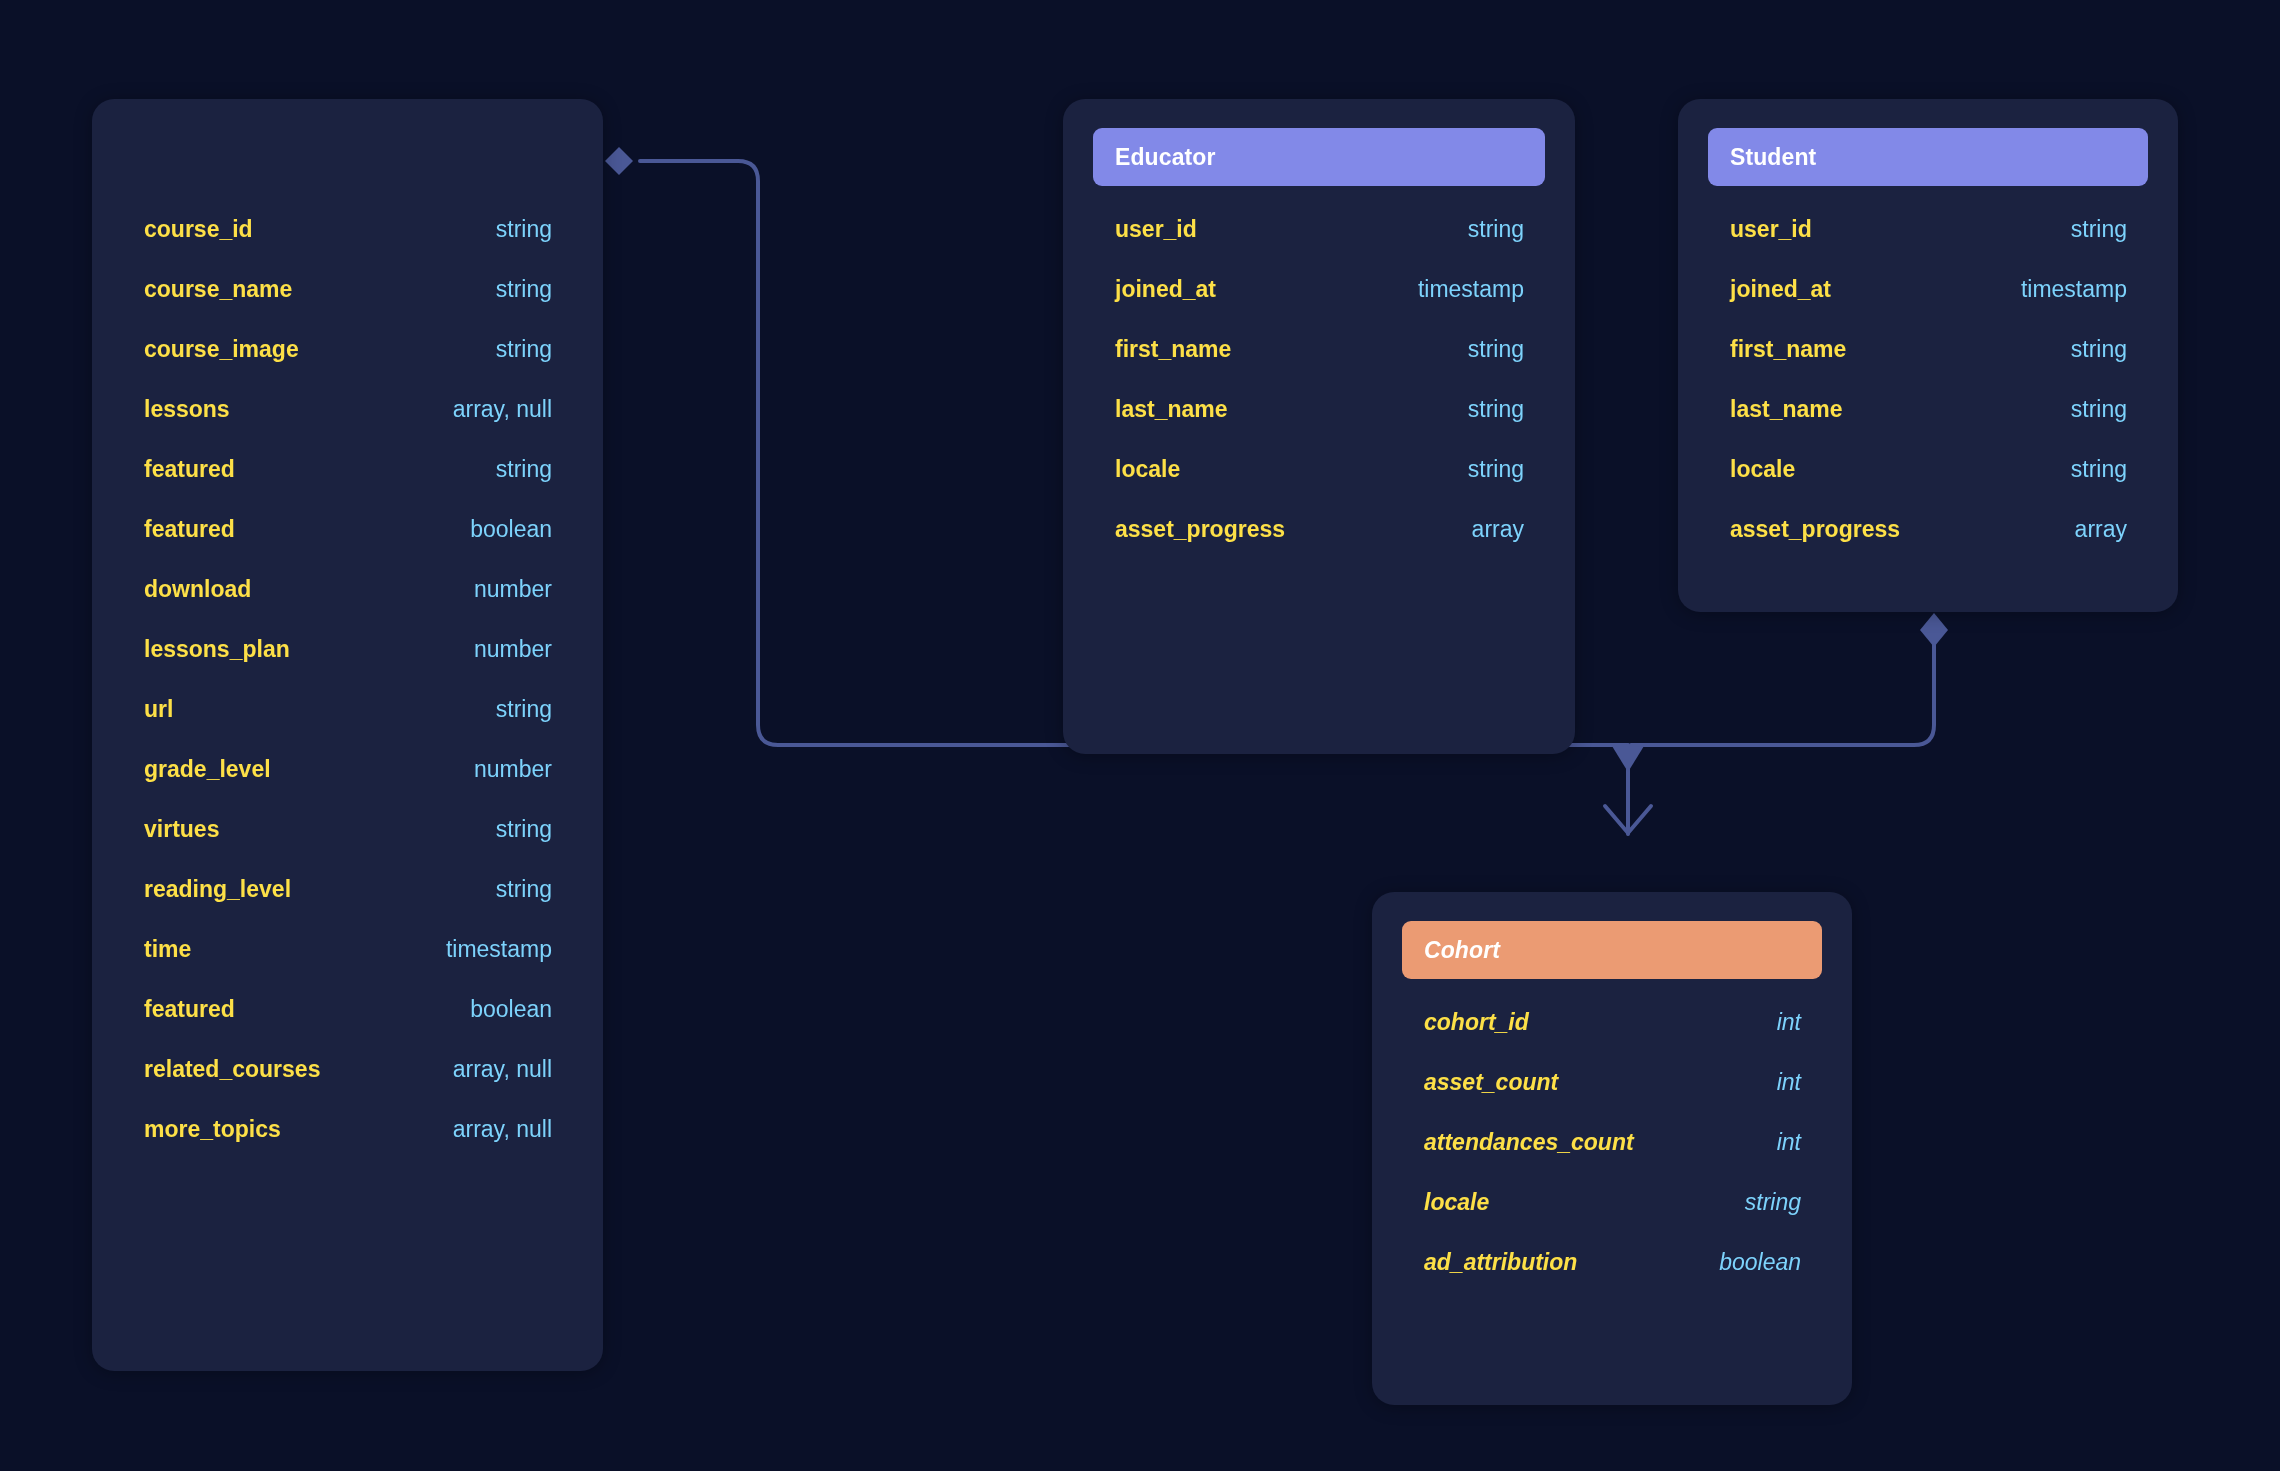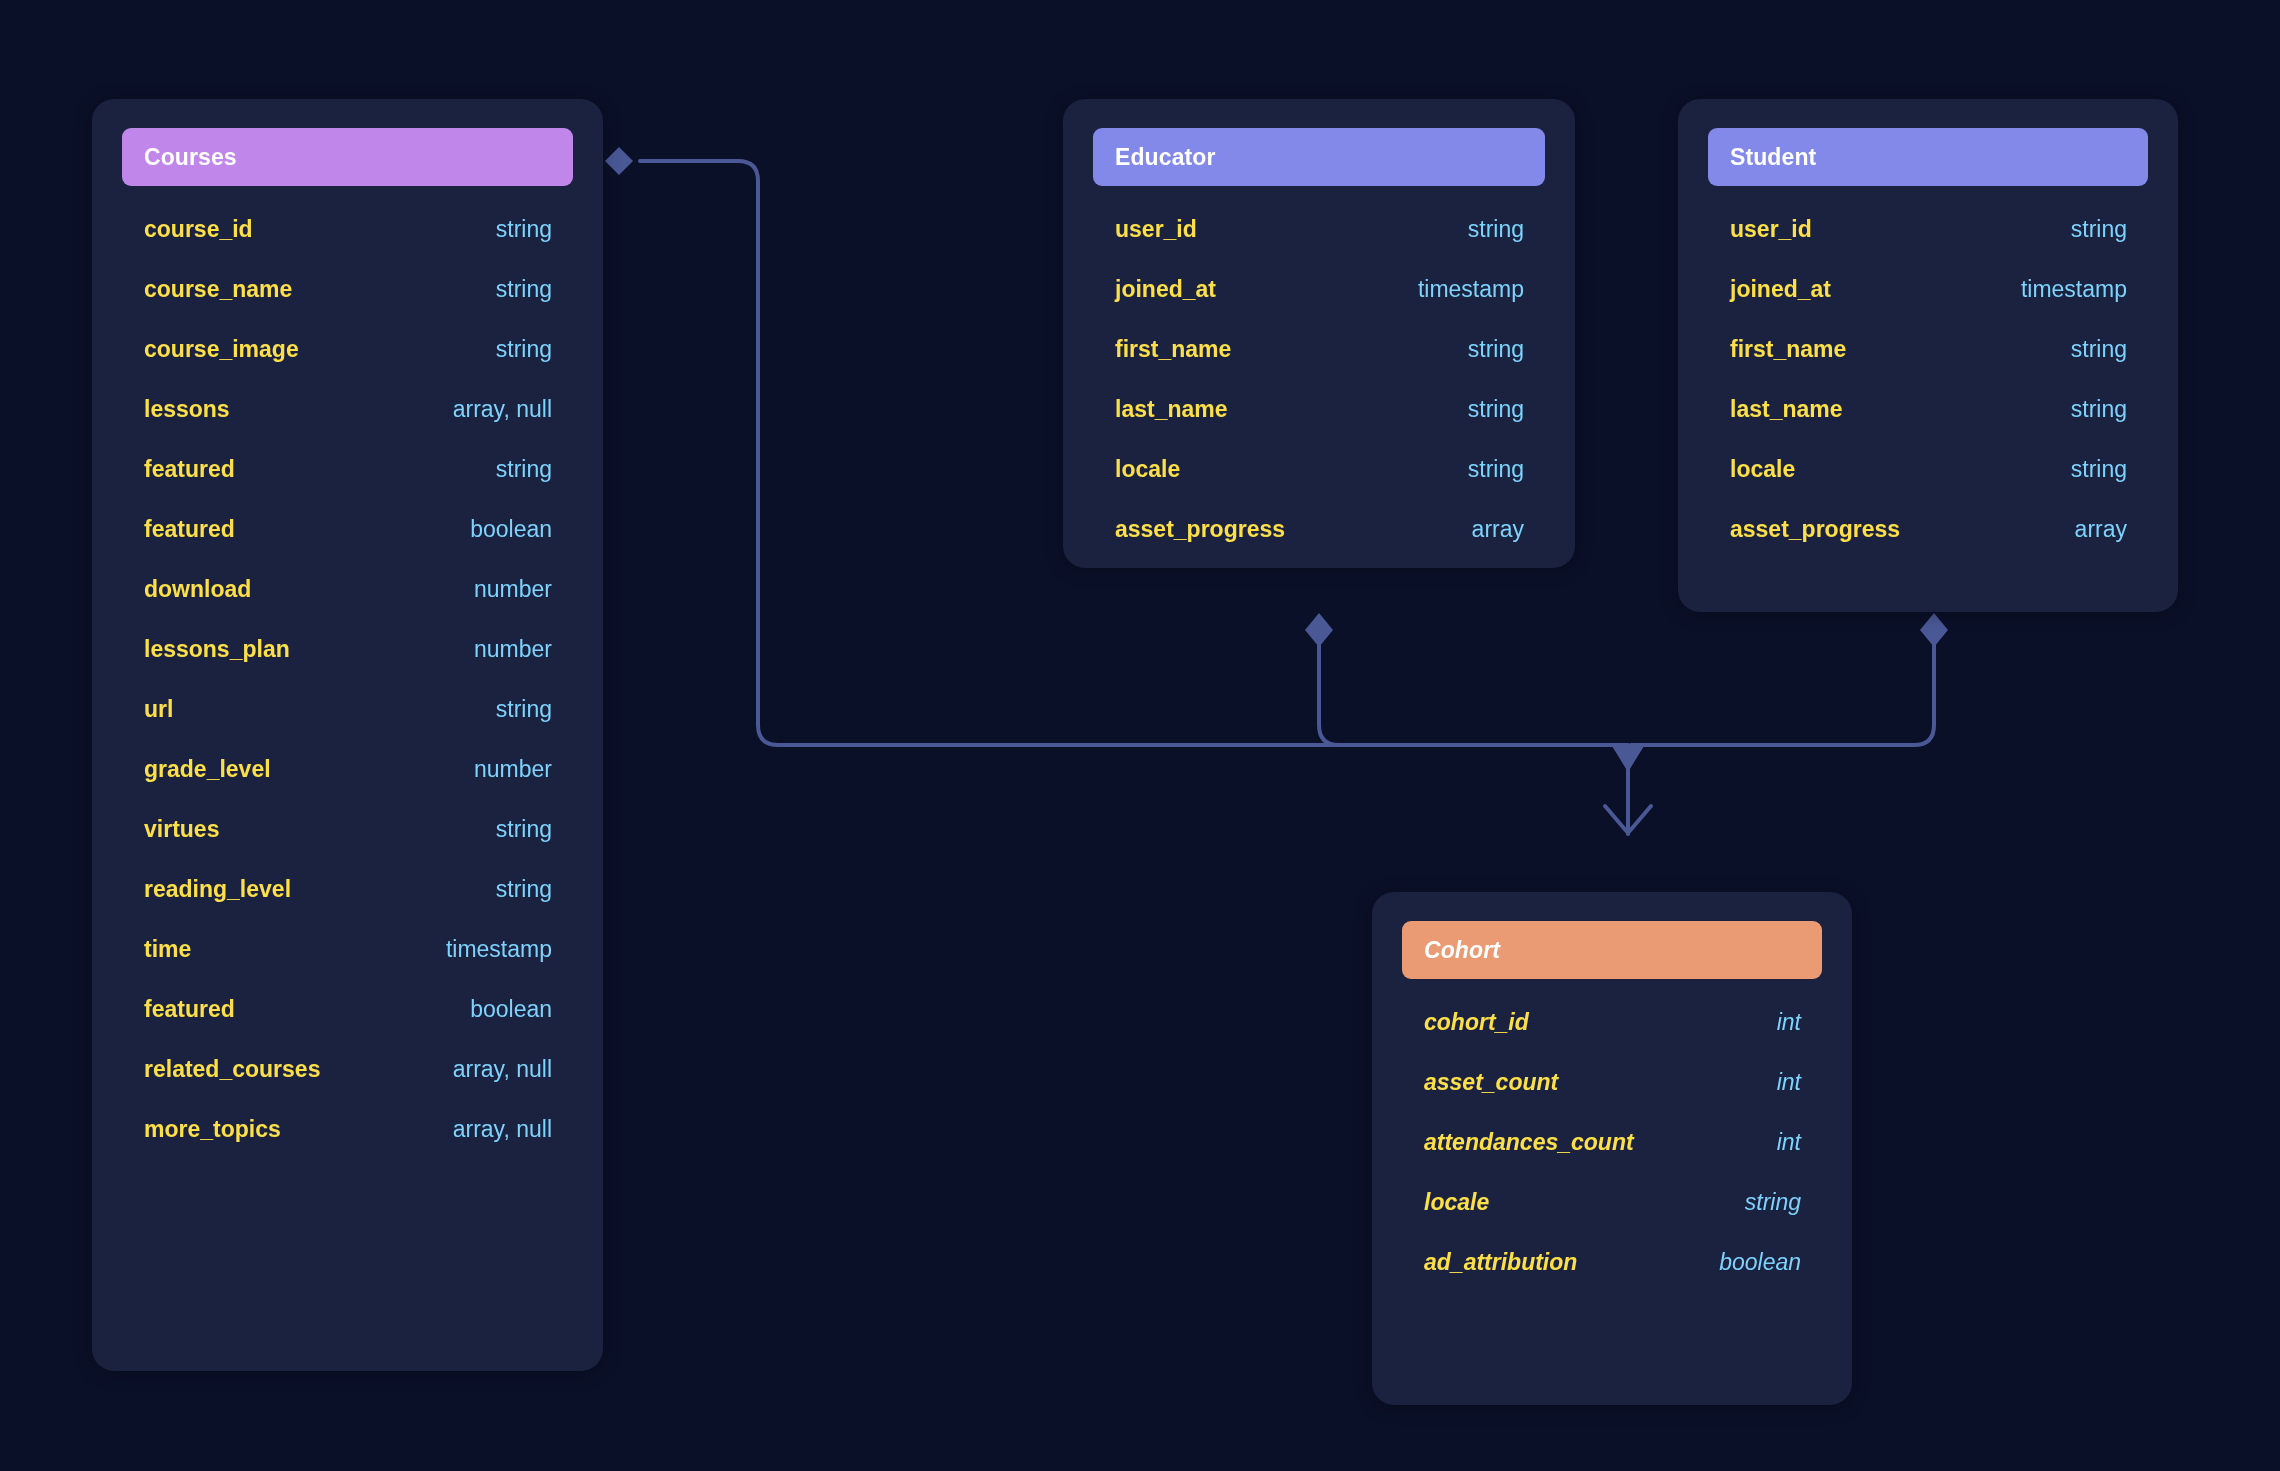--- a/index.html
+++ b/index.html
@@ -56,21 +56,21 @@
   }
   .field-type {
     color:#7dd3fc;
     font-size:23px;
     font-weight:normal;
     white-space:nowrap;
   }
 
   
   #card-courses  { left:92px;   top:99px;  width:511px;  height:1272px; }
-  #card-educator { left:1063px; top:99px;  width:512px;  height:469px;  }
+  #card-educator { left:1063px; top:99px;  width:512px;  height:655px;  }
   #card-student  { left:1678px; top:99px;  width:500px;  height:513px;  }
   #card-cohort   { left:1372px; top:892px; width:480px;  height:513px;font-style:italic;  }
 </style>
 </head>
 <body>
 
 <div id="canvas">
 
   <svg id="edges" viewBox="0 0 2280 1471" xmlns="http://www.w3.org/2000/svg">
     <g fill="none" stroke="#4a5896" stroke-width="4" stroke-linecap="round">
@@ -87,23 +87,20 @@
     </g>
 
     <path d="M 1612 746 L 1644 746 L 1628 772 Z" fill="#4a5896"></path>
 
     <path d="M 619 147 L 633 161 L 619 175 L 605 161 Z" fill="#4a5896"></path>
     <path d="M 1319 613 L 1333 630 L 1319 647 L 1305 630 Z" fill="#4a5896"></path>
     <path d="M 1934 613 L 1948 630 L 1934 647 L 1920 630 Z" fill="#4a5896"></path>
   </svg>
 
   <div class="card" id="card-courses">
-    <div class="card-header" style="background: rgb(192, 134, 234);">
-      <span class="card-title">Courses</span>
-    </div>
     <div class="fields">
       <div class="field-row">
         <span class="field-name">course_id</span>
         <span class="field-type">string</span>
       </div>
       <div class="field-row">
         <span class="field-name">course_name</span>
         <span class="field-type">string</span>
       </div>
       <div class="field-row">

